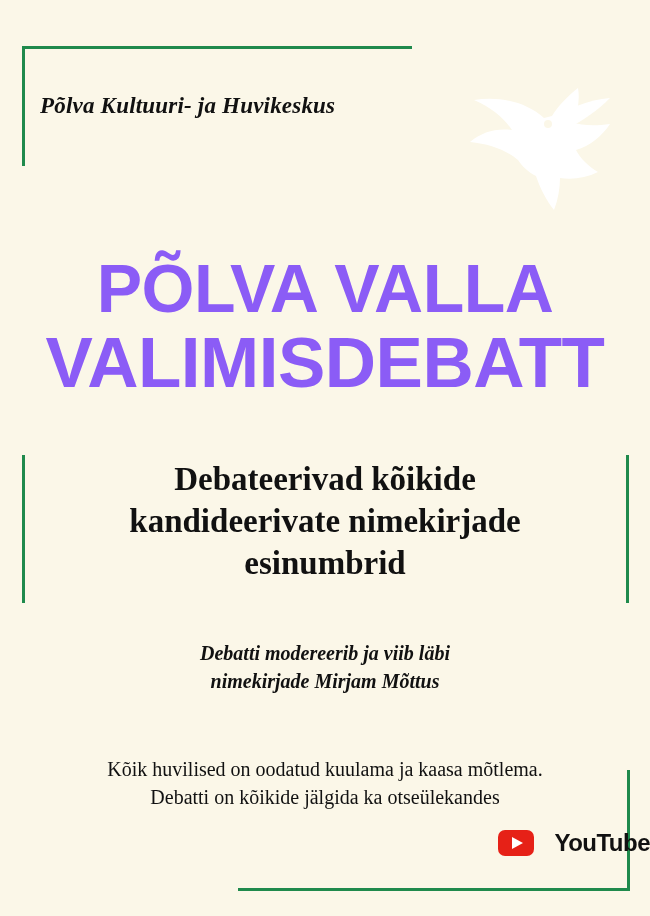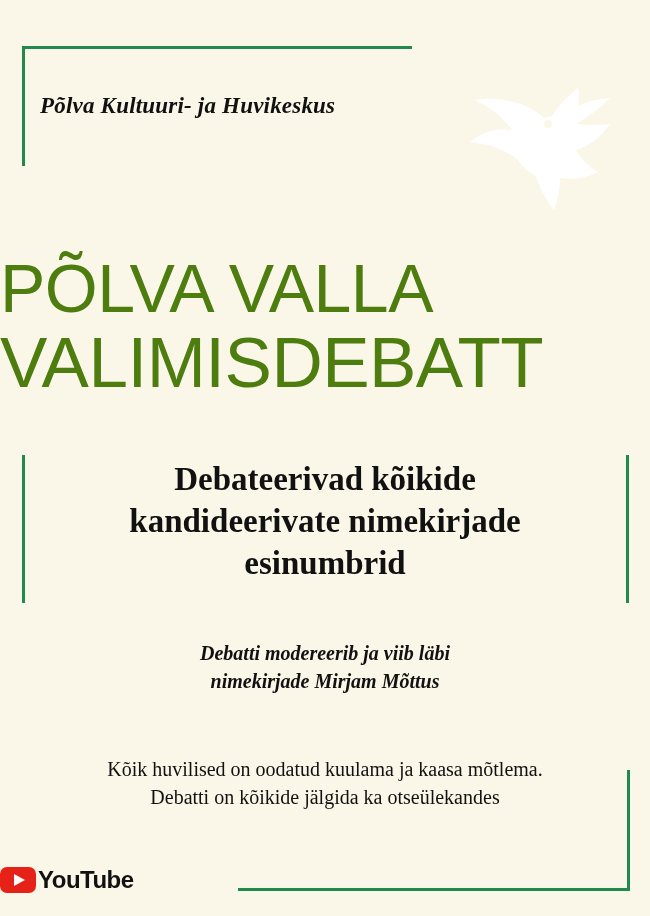--- a/index.html
+++ b/index.html
@@ -89,23 +89,24 @@
   }
   .venue-line2 {
     padding-left: 28px;
   }
 
   .headline {
     position: absolute;
     left: 0;
     right: 0;
     top: 252px;
-    color: #4d7c0f;
+    text-align: center;
+    color: #8b5cf6;
     font-family: "Liberation Sans", sans-serif;
-    font-weight: normal;
+    font-weight: bold;
     font-size: 68px;
     line-height: 1.07;
     letter-spacing: -0.5px;
   }
   .headline .hl-line {
     display: block;
     white-space: nowrap;
   }
   .headline .hl-line2 {
     font-size: 71px;
@@ -147,25 +148,25 @@
     color: #111111;
     font-family: "Liberation Serif", serif;
     font-size: 20px;
     line-height: 1.4;
   }
 
   .youtube {
     position: absolute;
     left: 0;
     right: 0;
-    top: 866px;
+    top: 829px;
     display: flex;
     align-items: center;
-    justify-content: flex-start;
-    gap: 2px;
+    justify-content: flex-end;
+    gap: 20px;
   }
   .yt-badge {
     width: 36px;
     height: 26px;
     background: #e62117;
     border-radius: 7px;
     display: inline-flex;
     align-items: center;
     justify-content: center;
   }

